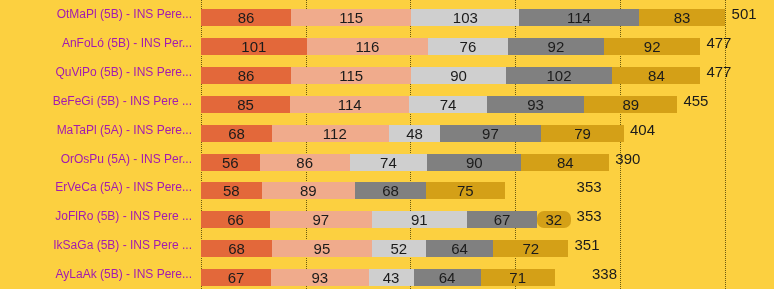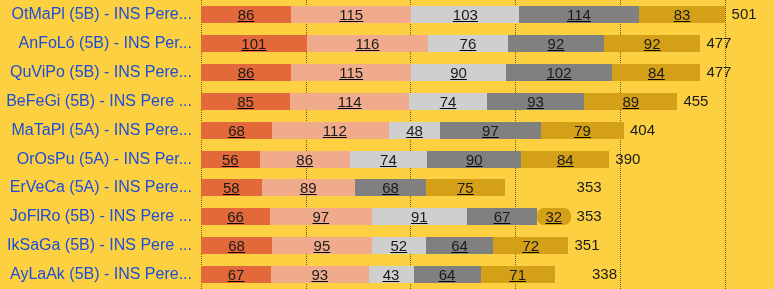--- a/index.html
+++ b/index.html
@@ -43,34 +43,33 @@
     width: 774px;
     height: 28.9px;
     display: block;
   }
   .row-label {
     position: absolute;
     right: 582px;           
     top: 0;
     height: 28.9px;
     line-height: 28.9px;
-    font-size: 16px;
-    color: #1d4ed8;
+    font-size: 12px;
+    color: #a21caf;
     white-space: nowrap;
     text-align: right;
   }
   .bar {
     position: absolute;
     left: 201px;
     top: 3px;
     height: 23px;
     display: flex;
     flex-direction: row;
-    align-items: center;
-    text-decoration: underline;
+    align-items: flex-end;
   }
   .seg {
     position: relative;
     display: flex;
     align-items: center;
     justify-content: center;
     font-size: 15px;
     color: #1b1b1b;
     overflow: hidden;
     box-sizing: border-box;

